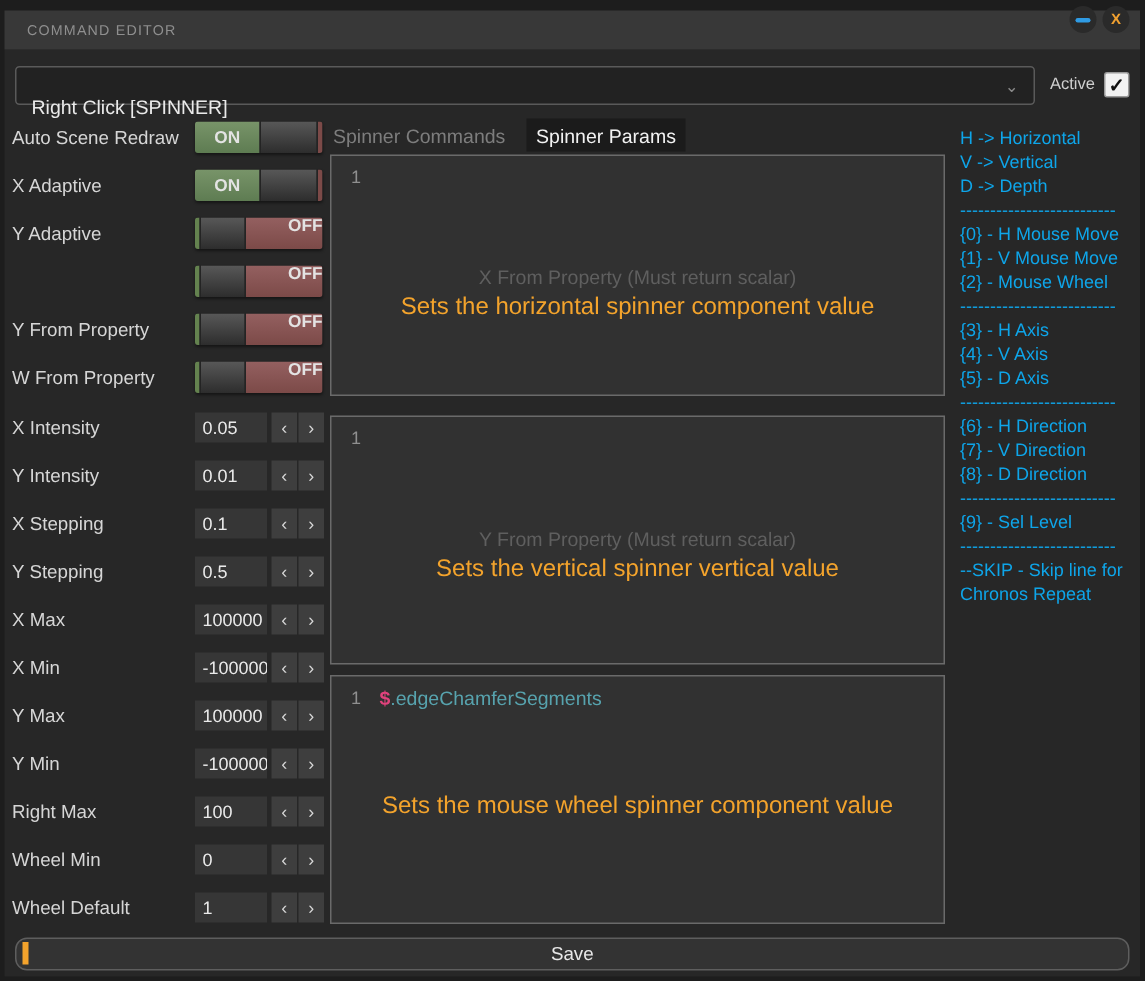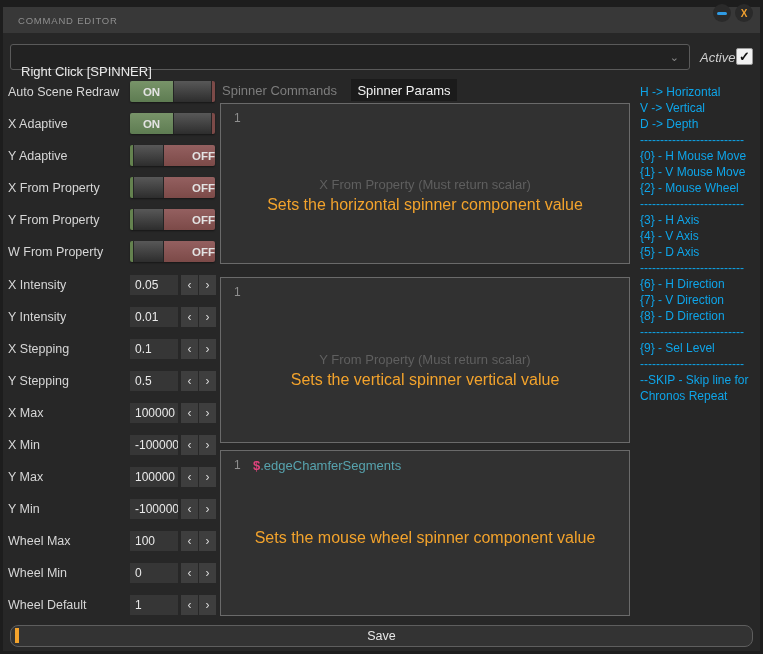--- a/index.html
+++ b/index.html
@@ -13,29 +13,29 @@
   .winbtn{position:absolute;top:4px;width:18px;height:18px;border-radius:50%;background:#2a2a2a;display:flex;align-items:center;justify-content:center;cursor:pointer;}
   .winbtn.min{right:32px;}
   .winbtn.close{right:10px;}
   .min-dash{width:10px;height:3px;border-radius:2px;background:#2f9be4;}
   .close-x{color:#f0a030;font-size:10px;font-weight:bold;}
 
   
   .dropdown{position:absolute;left:10px;top:44px;width:680px;height:26px;background:#222222;border:1px solid #5a5a5a;border-radius:3px;display:flex;align-items:center;cursor:pointer;box-sizing:border-box;}
   .dropdown-text{margin-left:10px;font-size:13px;color:#eaeaea;margin-top:28px;}
   .dropdown-chev{position:absolute;right:10px;color:#8a8a8a;font-size:11px;}
-  .active-label{position:absolute;left:700px;top:50px;font-size:13px;color:#cfcfcf;font-style:italic;}
+  .active-label{position:absolute;left:700px;top:50px;font-size:11px;color:#cfcfcf;}
   .checkbox{position:absolute;left:736px;top:48px;width:17px;height:17px;background:#f2f2f2;border:1px solid #9a9a9a;border-radius:2px;display:flex;align-items:center;justify-content:center;cursor:pointer;box-sizing:border-box;}
   .checkbox span{color:#111;font-size:13px;font-weight:bold;line-height:1;}
 
   
   .row-label{position:absolute;left:8px;height:22px;display:flex;align-items:center;font-size:12.5px;color:#d6d6d6;}
   .toggle{position:absolute;left:130px;width:85px;height:21px;display:flex;border-radius:2px;overflow:hidden;cursor:pointer;box-shadow:0 1px 2px rgba(0,0,0,.45);}
   .tg-green{flex:1;background:linear-gradient(#789469,#5e7c52);display:flex;align-items:center;justify-content:center;}
-  .tg-red{flex:1;background:linear-gradient(#946060,#7c4a48);display:flex;align-items:center;justify-content:center;padding-left:28px;}
+  .tg-red{flex:1;background:linear-gradient(#946060,#7c4a48);display:flex;justify-content:center;padding-left:28px;}
   .tg-knob{width:37px;background:linear-gradient(#585858,#2d2d2d);border-left:1px solid #242424;border-right:1px solid #242424;}
   .tg-green-sliver{width:4px;background:#64824f;}
   .tg-red-sliver{width:3px;background:#7c4a48;}
   .tg-text{font-size:11.5px;font-weight:600;color:#e3e3e3;}
   .spin-value{position:absolute;left:130px;width:48px;height:20px;background:#363636;color:#eaeaea;font-size:12px;line-height:20px;padding-left:5px;overflow:hidden;white-space:nowrap;box-sizing:border-box;cursor:text;}
   .spin-btn{position:absolute;width:17px;height:20px;background:#3e3e3e;color:#d8d8d8;font-size:12px;display:flex;align-items:center;justify-content:center;cursor:pointer;}
   .spin-btn.dec{left:181px;}
   .spin-btn.inc{left:199px;}
 
   
@@ -106,21 +106,20 @@
 
   <span class="row-label" style="top:145px">Y Adaptive</span>
   <div class="toggle" style="top:145px">
     <span class="tg-green-sliver"></span>
     <span class="tg-knob"></span>
     <span class="tg-red">
         <span class="tg-text">OFF</span>
       </span>
   </div>
 
-  <span class="row-label" style="top:177px">X From Property</span>
   <div class="toggle" style="top:177px">
     <span class="tg-green-sliver"></span>
     <span class="tg-knob"></span>
     <span class="tg-red">
         <span class="tg-text">OFF</span>
       </span>
   </div>
 
   <span class="row-label" style="top:209px">Y From Property</span>
   <div class="toggle" style="top:209px">
@@ -173,21 +172,21 @@
   <span class="row-label" style="top:466px">Y Max</span>
   <div class="spin-value" style="top:467px">100000</div>
   <div class="spin-btn dec" style="top:467px">‹</div>
   <div class="spin-btn inc" style="top:467px">›</div>
 
   <span class="row-label" style="top:498px">Y Min</span>
   <div class="spin-value" style="top:499px">-1000000</div>
   <div class="spin-btn dec" style="top:499px">‹</div>
   <div class="spin-btn inc" style="top:499px">›</div>
 
-  <span class="row-label" style="top:530px">Wheel Max</span>
+  <span class="row-label" style="top:530px">Right Max</span>
   <div class="spin-value" style="top:531px">100</div>
   <div class="spin-btn dec" style="top:531px">‹</div>
   <div class="spin-btn inc" style="top:531px">›</div>
 
   <span class="row-label" style="top:562px">Wheel Min</span>
   <div class="spin-value" style="top:563px">0</div>
   <div class="spin-btn dec" style="top:563px">‹</div>
   <div class="spin-btn inc" style="top:563px">›</div>
 
   <span class="row-label" style="top:594px">Wheel Default</span>

